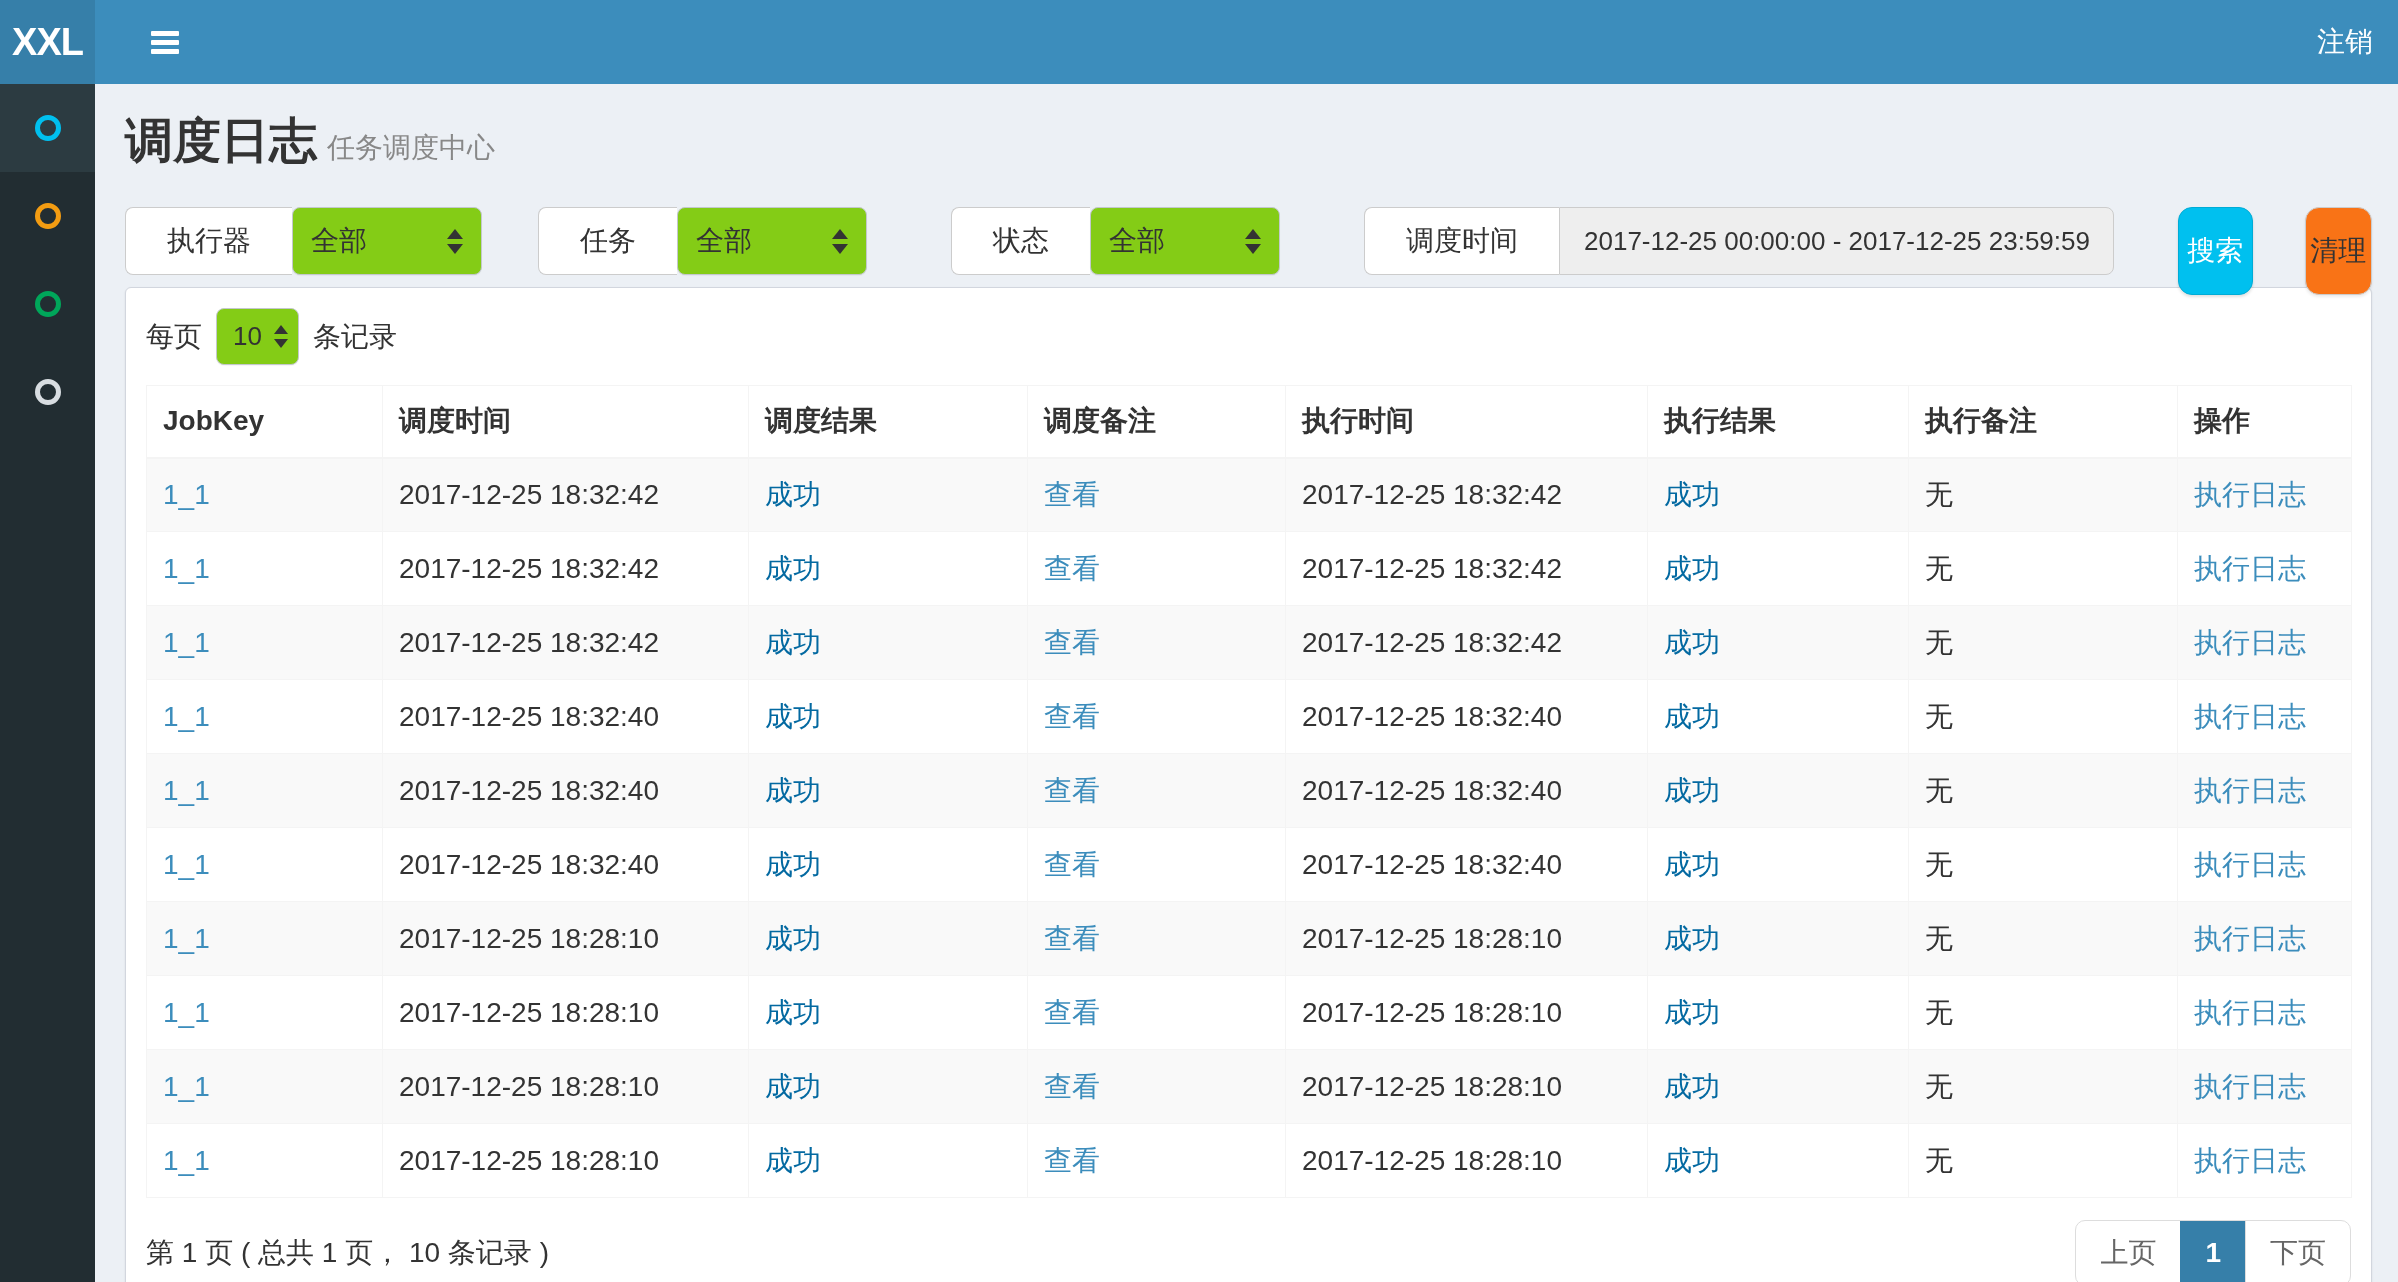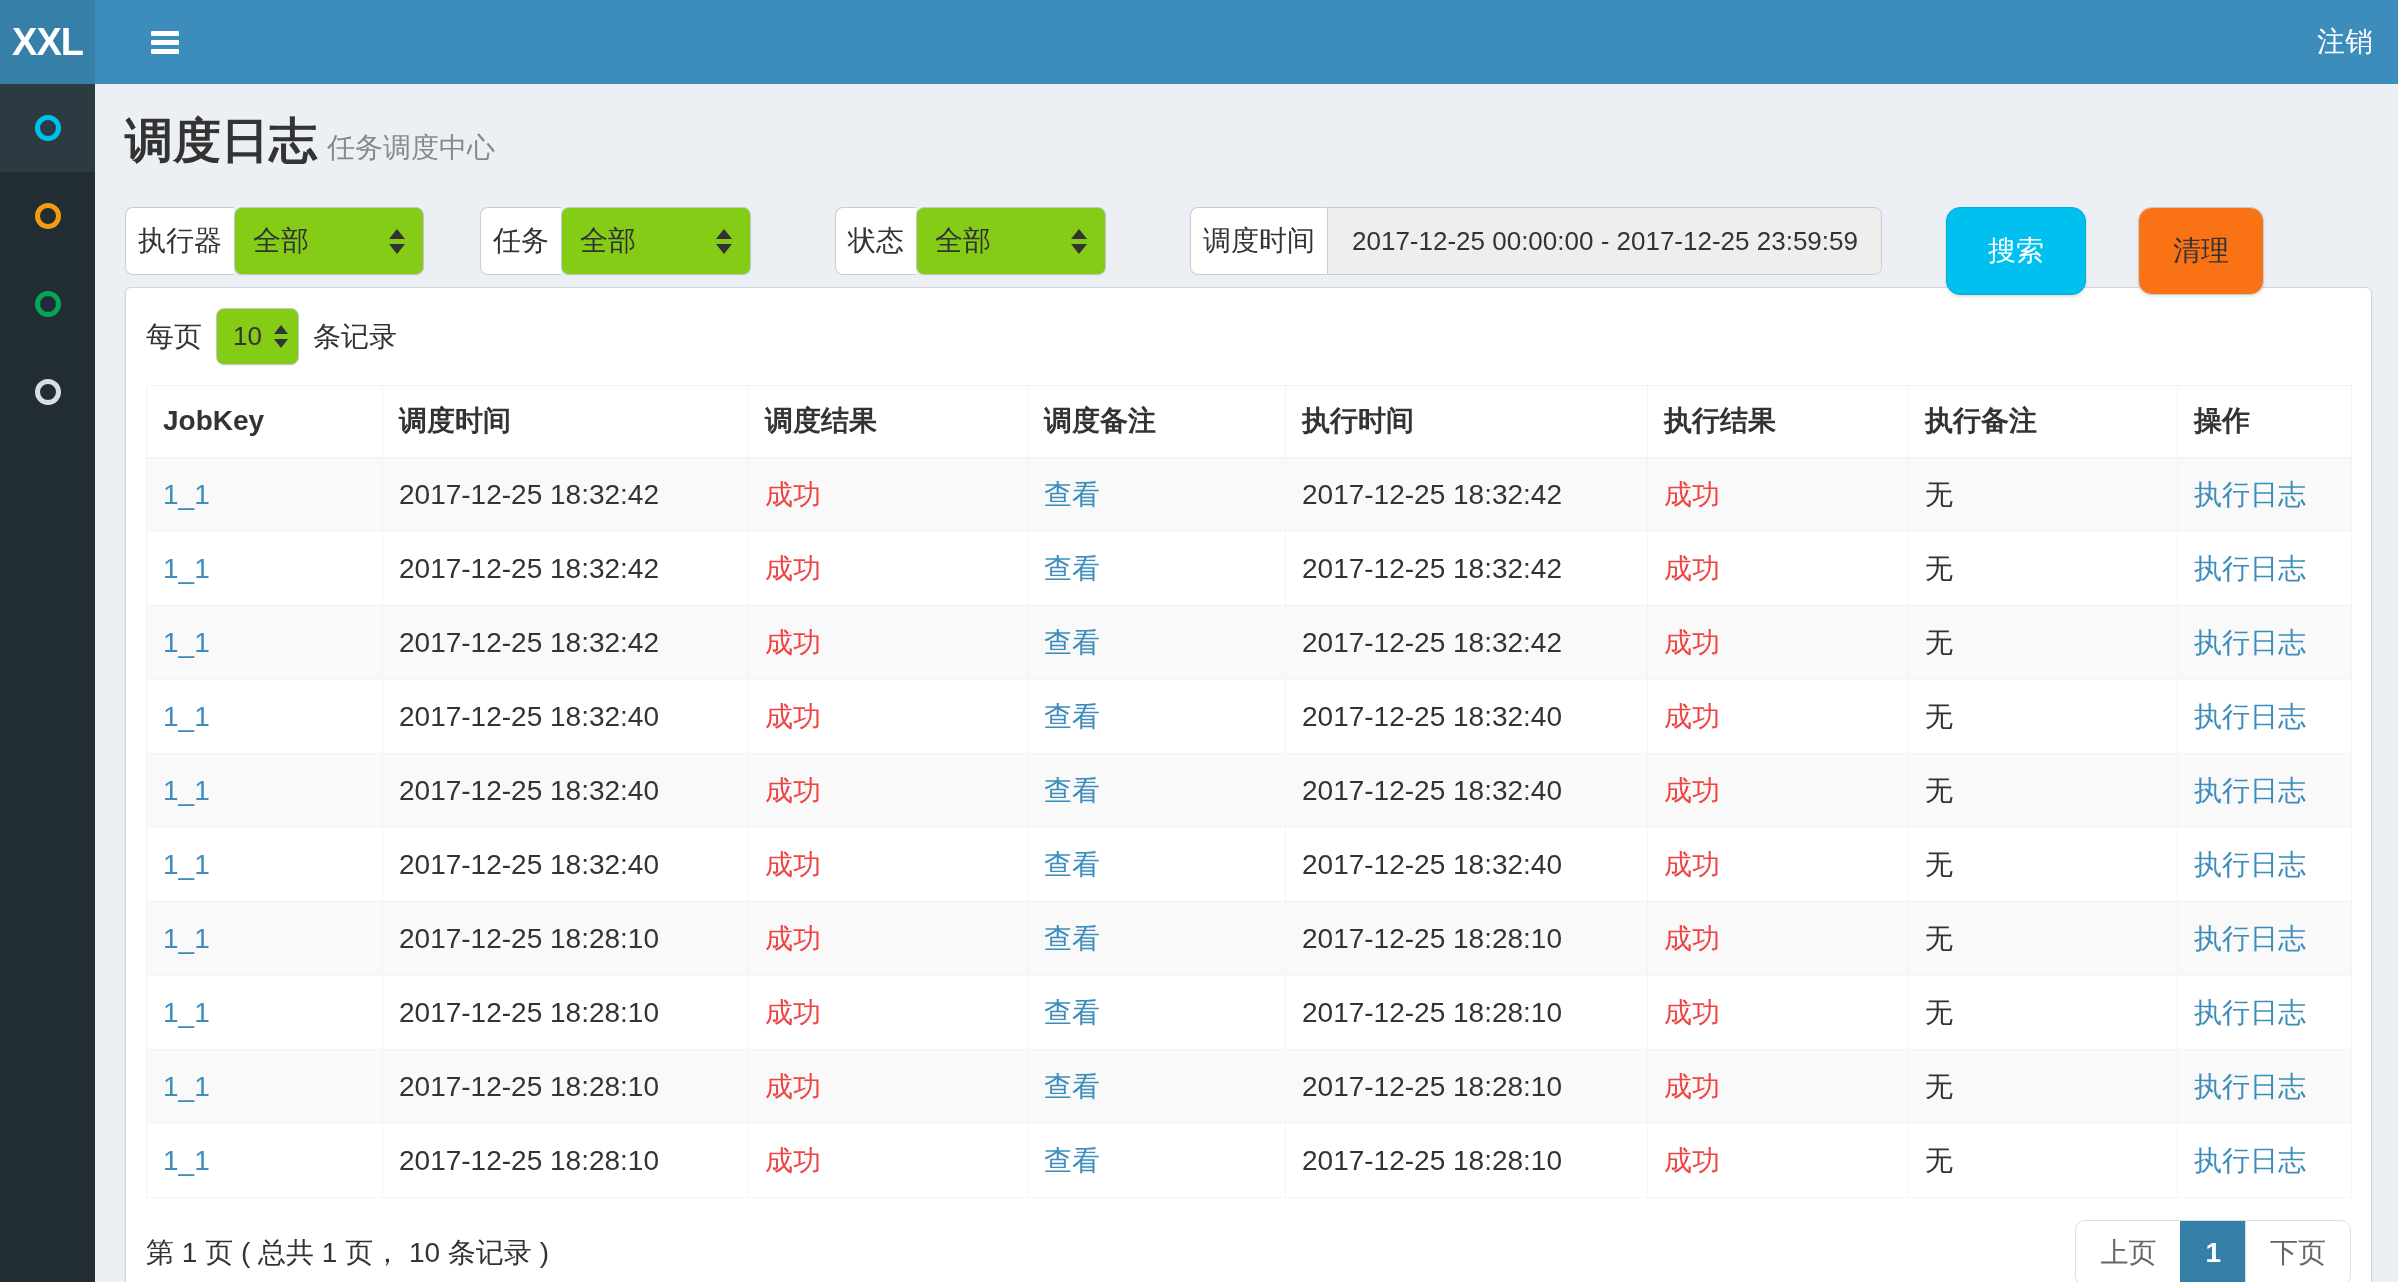--- a/index.html
+++ b/index.html
@@ -32,21 +32,21 @@
   .content { position:absolute; top:84px; left:95px; width:2303px; height:1198px;
     padding:0 26px 0 30px; }
   .content-header { padding-top:30px; }
   .content-header h1 { font-size:48px; font-weight:bold; color:#333; line-height:54px; }
   .content-header small { font-size:28px; font-weight:normal; color:#888; margin-left:10px; }
   
   .filter-row { margin-top:32px; height:68px; display:flex; align-items:stretch; }
   .input-group { display:flex; }
   .addon { background:#fff; border:1px solid #ccc; border-right:none;
     border-radius:8px 0 0 8px; display:flex; align-items:center; justify-content:center;
-    padding:0 12px; color:#333; white-space:nowrap; }
+    padding:0 41px; color:#333; white-space:nowrap; }
   .select { background:#84cc16; border:1px solid #c3c8cc; border-radius:8px;
     display:flex; align-items:center; padding:0 18px; cursor:pointer;
     box-shadow:0 1px 1px rgba(0,0,0,0.04);justify-content:center; }
   .select .select-value { flex:1; color:#333; }
   .carets { display:flex; flex-direction:column; gap:5px; margin-left:12px; }
   .carets .up { width:0; height:0; border-left:8px solid transparent;
     border-right:8px solid transparent; border-bottom:10px solid #333; }
   .carets .down { width:0; height:0; border-left:8px solid transparent;
     border-right:8px solid transparent; border-top:10px solid #333; }
   .filter-row .select { width:190px; }
@@ -73,21 +73,21 @@
   .perpage .carets .down { border-left-width:7px; border-right-width:7px; border-top-width:9px; }
   
   table { margin-top:20px; width:2205px; table-layout:fixed; border-collapse:collapse; }
   th, td { border:1px solid #f4f4f4; padding:0 16px; text-align:left;
     overflow:hidden; white-space:nowrap; }
   thead th { height:72px; font-weight:bold; color:#333; background:#fff;
     border-bottom-width:2px; }
   tbody td { height:74px; color:#333; }
   tbody tr:nth-child(odd) { background:#f9f9f9; }
   a.cell-link { color:#3c8dbc; text-decoration:none; cursor:pointer; }
-  .success-text { color:#ef4444; }
+  .success-text { color:#0369a1; }
   
   .panel-footer { margin-top:22px; display:flex; align-items:center;
     justify-content:space-between; width:2205px; }
   .page-summary { color:#333; }
   .pagination { display:flex; border:1px solid #ddd; border-radius:10px;
     overflow:hidden; background:#fff; }
   .page-btn { height:64px; display:flex; align-items:center; justify-content:center;
     padding:0 24px; color:#666; text-decoration:none; cursor:pointer;
     border-left:1px solid #ddd; }
   .page-btn:first-child { border-left:none; }

